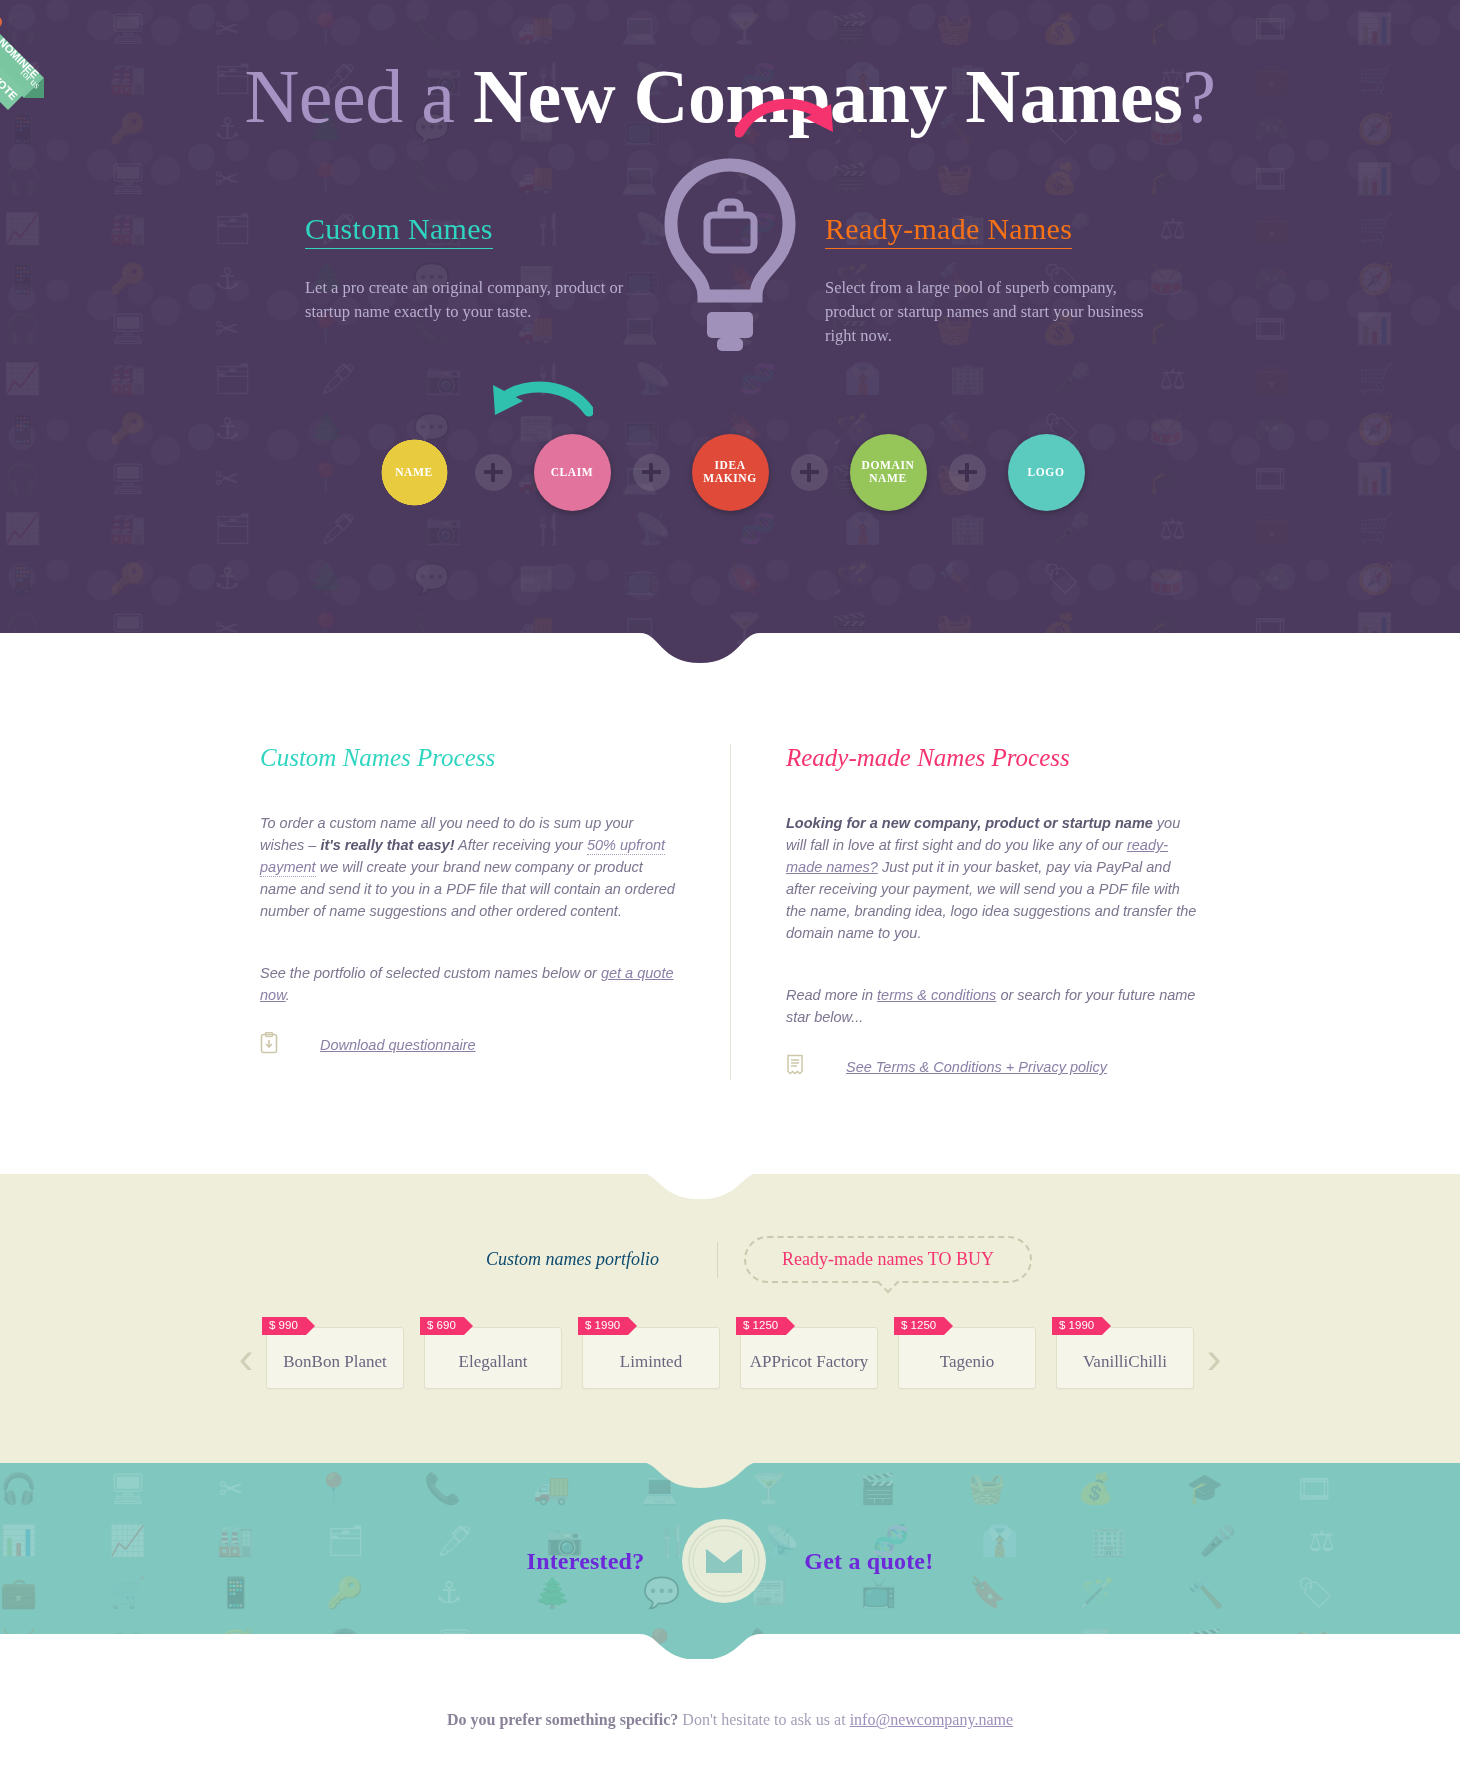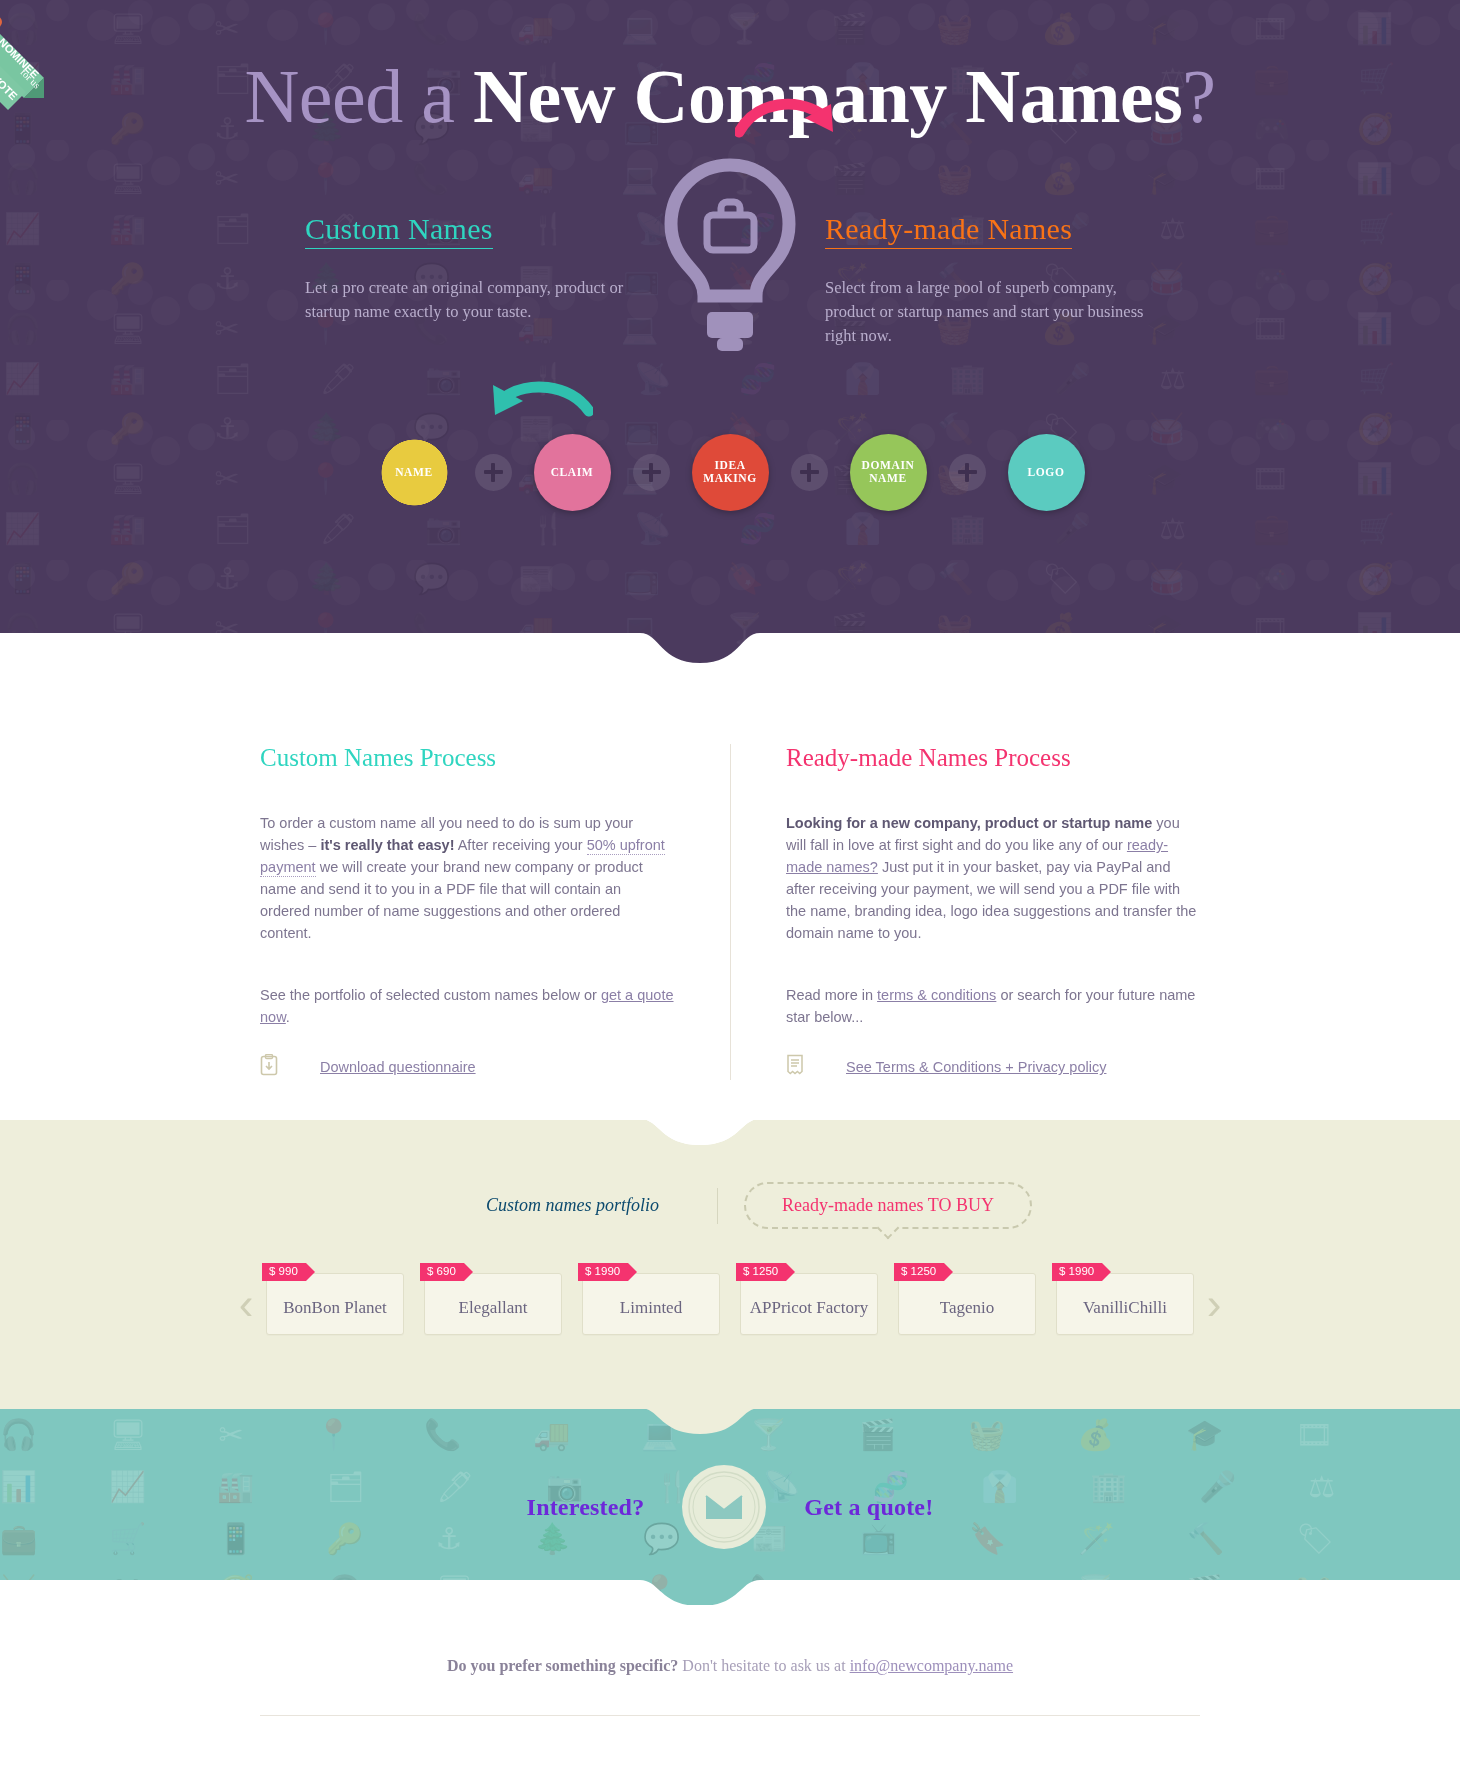--- a/index.html
+++ b/index.html
@@ -133,21 +133,22 @@
   .plus:after{top:9px;left:16.5px;height:19px;width:4px;}
 
   .hero-wave{
     position:absolute;left:0;bottom:-1px;width:100%;height:40px;
   }
 
   
   .process{
     position:relative;
     background:#fff;
-    padding:72px 0 40px;
+    padding:72px 0 94px;
+    font-style:italic;
   }
   .wrap{width:940px;margin:0 auto;}
   .proc-grid{display:flex;}
   .proc-col{width:470px;}
   .proc-col.left{padding-right:55px;}
   .proc-col.right{padding-left:55px;border-left:1px solid #e7e2d8;}
   .proc-col h3{
     font-family:"Liberation Serif",serif;
     font-weight:400;
     font-size:25px;

